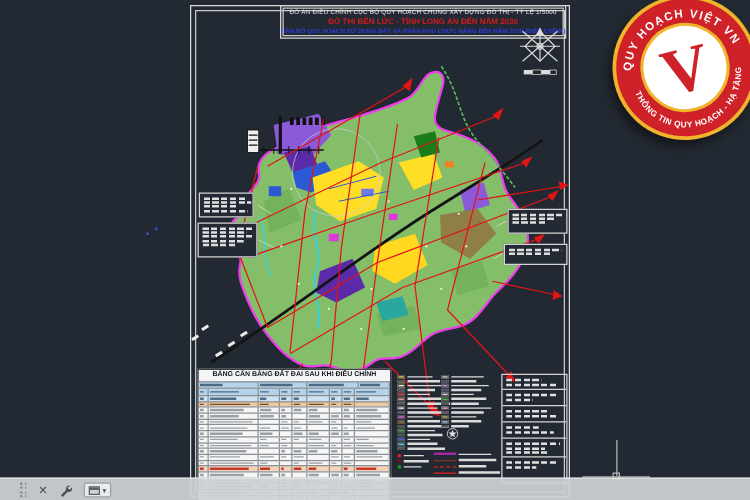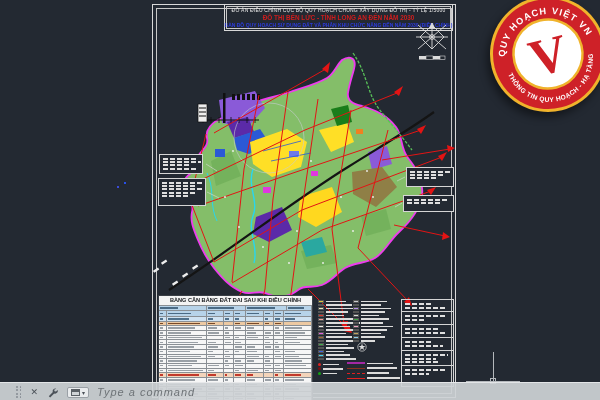--- a/index.html
+++ b/index.html
@@ -1001,21 +1001,20 @@
         <div class="dot"></div>
     </div>
     <span class="xicon">✕</span>
     <svg class="wrench" width="11" height="11" viewBox="0 0 16 16">
       <path d="M13.5,2.5a3.8,3.8 0 0,0 -5,4.9L2.6,13.3l2,2L10.5,9.4a3.8,3.8 0 0,0 4.9,-5L13.1,6.7 11,6.1 10.4,4Z" fill="#4b5158"></path>
     </svg>
     <div class="chip">
       <div class="mini-win"></div>
       <span class="caret">▾</span>
     </div>
-    <span class="cmd-text">Type a command</span>
   </div>
 
   <svg class="logo" width="124" height="124" viewBox="0 0 124 124">
     <defs>
       <path id="arcTop" d="M-44,4 A44,44 0 1 1 44,4"></path>
       <path id="arcBot" d="M-44,4 A44,44 0 0 0 44,4"></path>
     </defs>
     <g transform="translate(62,60) rotate(-14)">
       <circle r="58" fill="#f0b32c"></circle>
       <circle r="55" fill="#ce2128"></circle>

